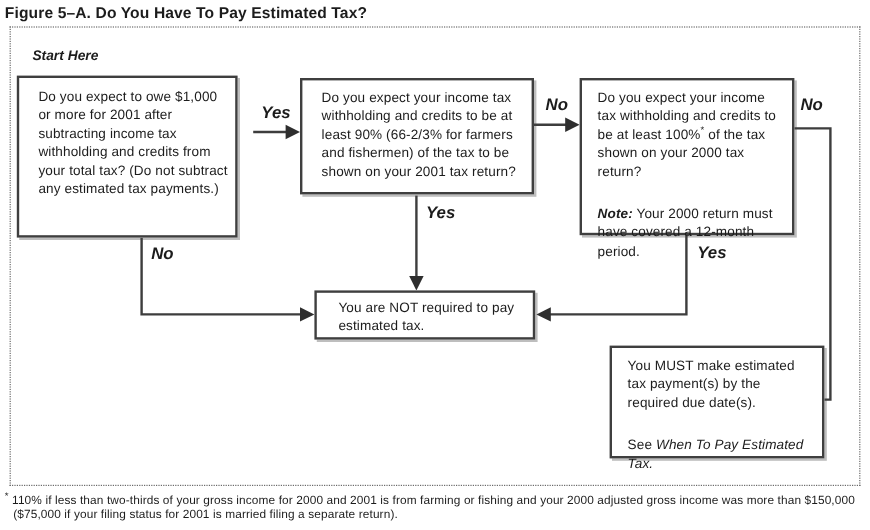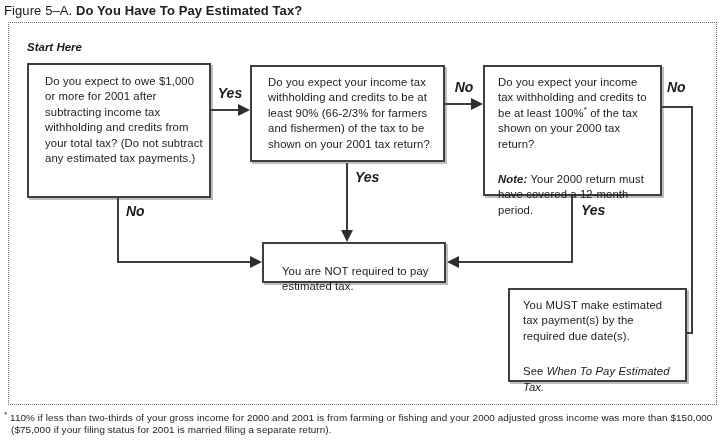--- a/index.html
+++ b/index.html
@@ -20,21 +20,21 @@
     left: 0; top: 0;
     width: 725px; height: 442px;
   }
   .title {
     position: absolute;
     left: 4px; top: 3px;
     font-size: 13px;
     letter-spacing: 0.1px;
     white-space: nowrap;
   }
-  .title .t-prefix { font-weight: normal; margin-top: 21px; }
+  .title .t-prefix { font-weight: bold; margin-top: 21px; }
   .title .t-main { font-weight: bold; }
   .frame {
     position: absolute;
     left: 8px; top: 22px;
     width: 707px; height: 381px;
     border: 1px dotted #6a6a6a;
     background: #ffffff;
   }
   .start-here {
     position: absolute;
@@ -55,24 +55,24 @@
     background: #ffffff;
     border: 2px solid #3f3f3f;
     box-shadow: 2px 2px 0 rgba(70,70,70,0.35);
     box-sizing: border-box;
     font-size: 11.3px;
     line-height: 15.4px;
     letter-spacing: 0.1px;
   }
   .qbox p { margin: 0; }
   .qbox p + p { margin-top: 20px; }
-  .box-q1   { left: 27px;  top: 63px;  width: 184px; height: 135px; padding: 9px 6px 16px 16px; }
+  .box-q1   { left: 14px;  top: 63px;  width: 184px; height: 135px; padding: 9px 6px 16px 16px; }
   .box-q2   { left: 250px; top: 65px;  width: 195px; height: 97px;  padding: 8px 6px 4px 16px; }
   .box-q3   { left: 483px; top: 65px;  width: 179px; height: 131px; padding: 8px 6px 4px 13px; }
-  .box-notreq { left: 262px; top: 242px; width: 184px; height: 41px; padding: 20px 6px 4px 18px; }
+  .box-notreq { left: 262px; top: 242px; width: 184px; height: 41px; padding: 6px 6px 4px 18px; }
   .box-must { left: 508px; top: 288px; width: 179px; height: 94px; padding: 8px 6px 4px 13px; }
   .edge-label {
     position: absolute;
     font-size: 14px;
     font-weight: bold;
     font-style: italic;
     white-space: nowrap;
   }
   .lbl-q1-yes { left: 209px; top: 85px;  width: 42px; text-align: center; }
   .lbl-q2-no  { left: 443px; top: 79px;  width: 42px; text-align: center; }

